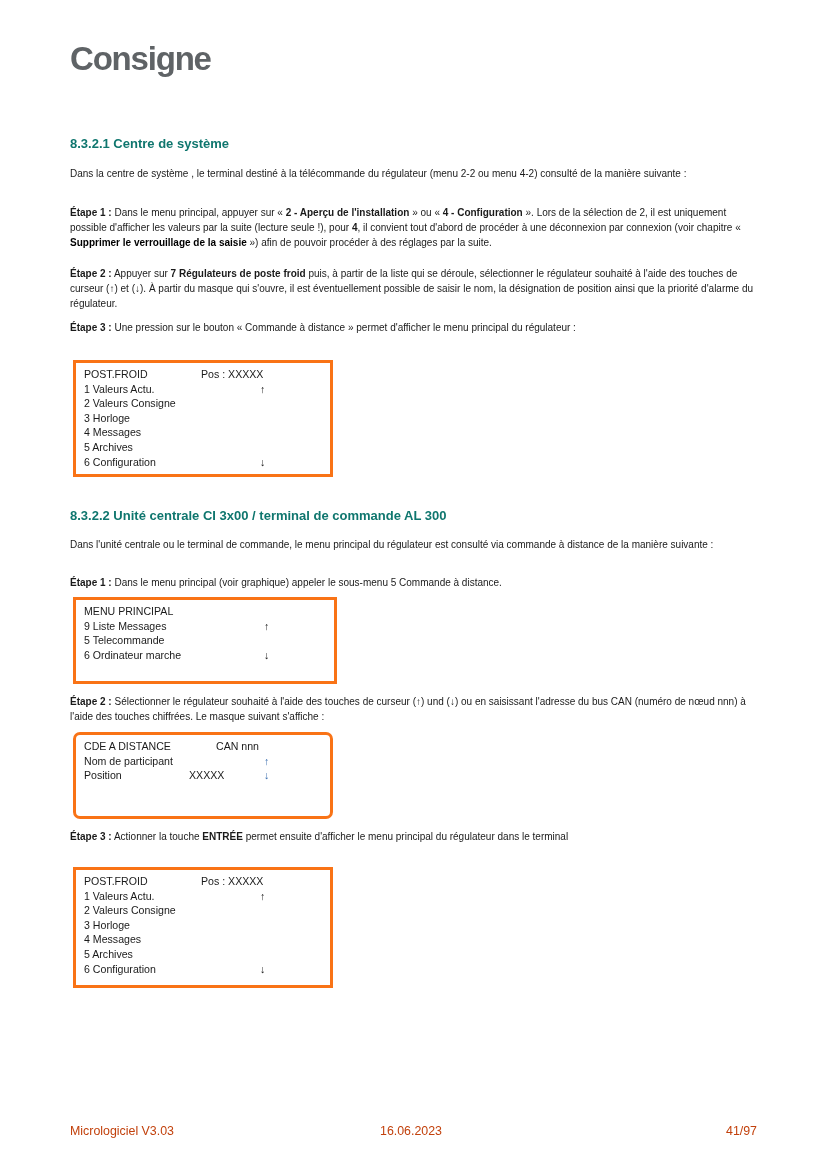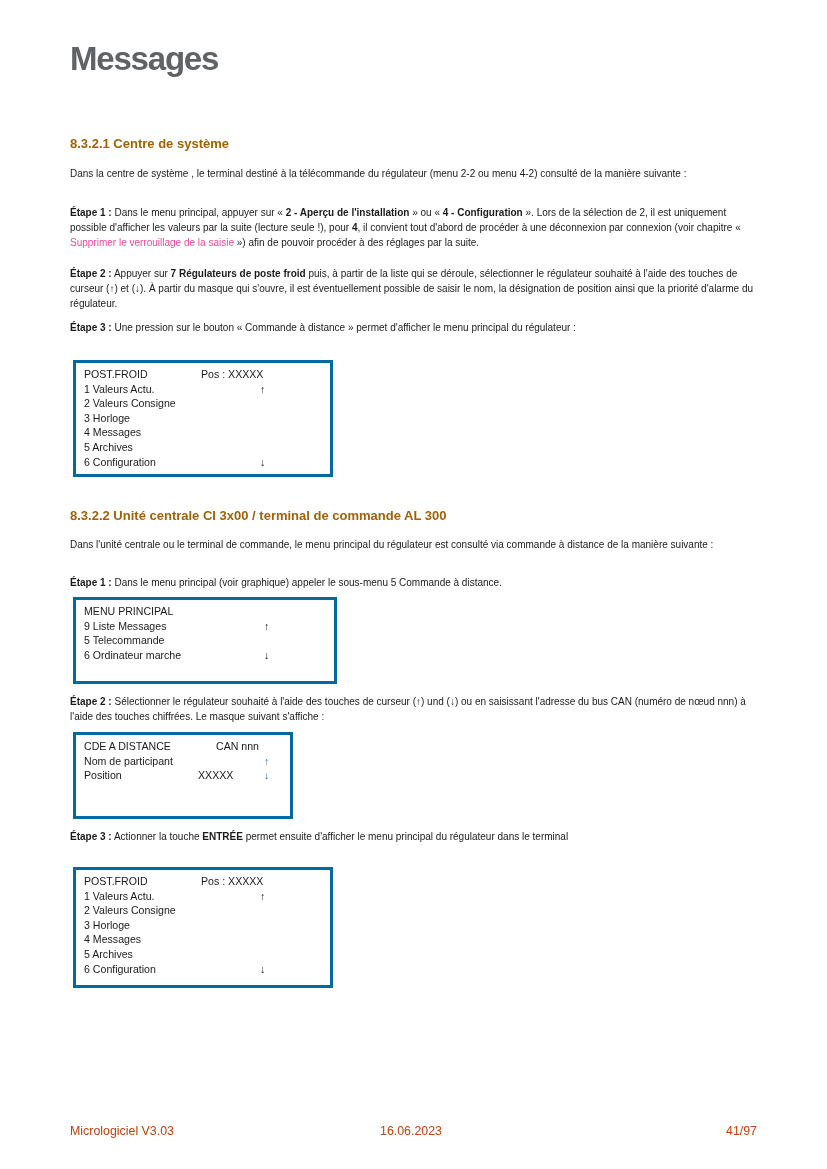--- a/index.html
+++ b/index.html
@@ -8,48 +8,48 @@
       font-family: "Liberation Sans", sans-serif; color: #1a1a1a;
     }
     .logo {
       position: absolute; left: 70px; top: 40px;
       font-family: "Liberation Sans", sans-serif;
       font-weight: bold; font-size: 33px; letter-spacing: -1.2px;
       color: #5f6366;
     }
     .h3 {
       position: absolute; left: 70px;
-      font-weight: bold; font-size: 13px; color: #a16207;
+      font-weight: bold; font-size: 13px; color: #0f766e;
     }
     .para {
       position: absolute; left: 70px; width: 690px;
       font-size: 10px; line-height: 15.2px; color: #1a1a1a;
     }
     .para b { font-weight: bold; }
-    .link { color: #ec4899; }
+    .link { color: #000000; font-weight: bold; }
     .screen {
       position: absolute; left: 73px;
-      border: 3px solid #0369a1; background: #fff;
+      border: 3px solid #f97316; background: #fff;
       box-sizing: border-box;
       font-family: "Liberation Sans", sans-serif;
       font-size: 10.6px; line-height: 14.6px; color: #1a1a1a;
       padding: 4px 0 0 8px;
     }
     .screen .row { position: relative; height: 14.6px; white-space: nowrap; }
     .screen .col2 { position: absolute; }
     .screen .arrow { position: absolute; }
     .screen .arrow.blue { color: #3b6fb0; }
     .footer {
       position: absolute; top: 1124px; font-size: 12.4px; color: #c2410c;
     }
   </style>
 </head>
 <body>
 
-<div class="logo">Messages</div>
+<div class="logo">Consigne</div>
 
 <div class="h3" style="top:136px;">8.3.2.1  Centre de système</div>
 
 <div class="para" style="top:166px;">Dans la centre de système , le terminal destiné à la télécommande du régulateur (menu 2-2 ou menu 4-2) consulté de la manière suivante :</div>
 
 <div class="para" style="top:205px;">
   <b>Étape 1 :</b><span> Dans le menu principal, appuyer sur « </span><b>2 - Aperçu de l'installation</b><span> » ou « </span><b>4 - Configuration</b><span> ». Lors de la sélection de 2, il est uniquement possible d'afficher les valeurs par la suite (lecture seule !), pour </span><b>4</b><span>, il convient tout d'abord de procéder à une déconnexion par connexion (voir chapitre « </span><span class="link">Supprimer le verrouillage de la saisie</span><span> ») afin de pouvoir procéder à des réglages par la suite.</span>
 </div>
 
 <div class="para" style="top:266px;">
@@ -99,32 +99,32 @@
   <div class="row">
     <span>6 Ordinateur marche</span>
     <span class="arrow" style="left:180px;">↓</span>
   </div>
 </div>
 
 <div class="para" style="top:694px;">
   <b>Étape 2 :</b><span> Sélectionner le régulateur souhaité à l'aide des touches de curseur (↑) und (↓) ou en saisissant l'adresse du bus CAN (numéro de nœud nnn) à l'aide des touches chiffrées. Le masque suivant s'affiche :</span>
 </div>
 
-<div class="screen" style="top:732px; width:220px; height:87px;">
+<div class="screen" style="top:732px; width:260px; height:87px;border-radius:7px;">
   <div class="row">
     <span>CDE A DISTANCE</span>
     <span class="col2" style="left:132px;">CAN nnn</span>
   </div>
   <div class="row">
     <span>Nom de participant</span>
     <span class="arrow blue" style="left:180px;">↑</span>
   </div>
   <div class="row">
     <span>Position</span>
-    <span class="col2" style="left:114px;text-align:right;">XXXXX</span>
+    <span class="col2" style="left:105px;text-align:right;">XXXXX</span>
     <span class="arrow blue" style="left:180px;">↓</span>
   </div>
 </div>
 
 <div class="para" style="top:829px;">
   <b>Étape 3 :</b><span> Actionner la touche </span><b>ENTRÉE</b><span> permet ensuite d'afficher le menu principal du régulateur dans le terminal</span>
 </div>
 
 <div class="screen" style="top:867px; width:260px; height:121px;">
   <div class="row">

